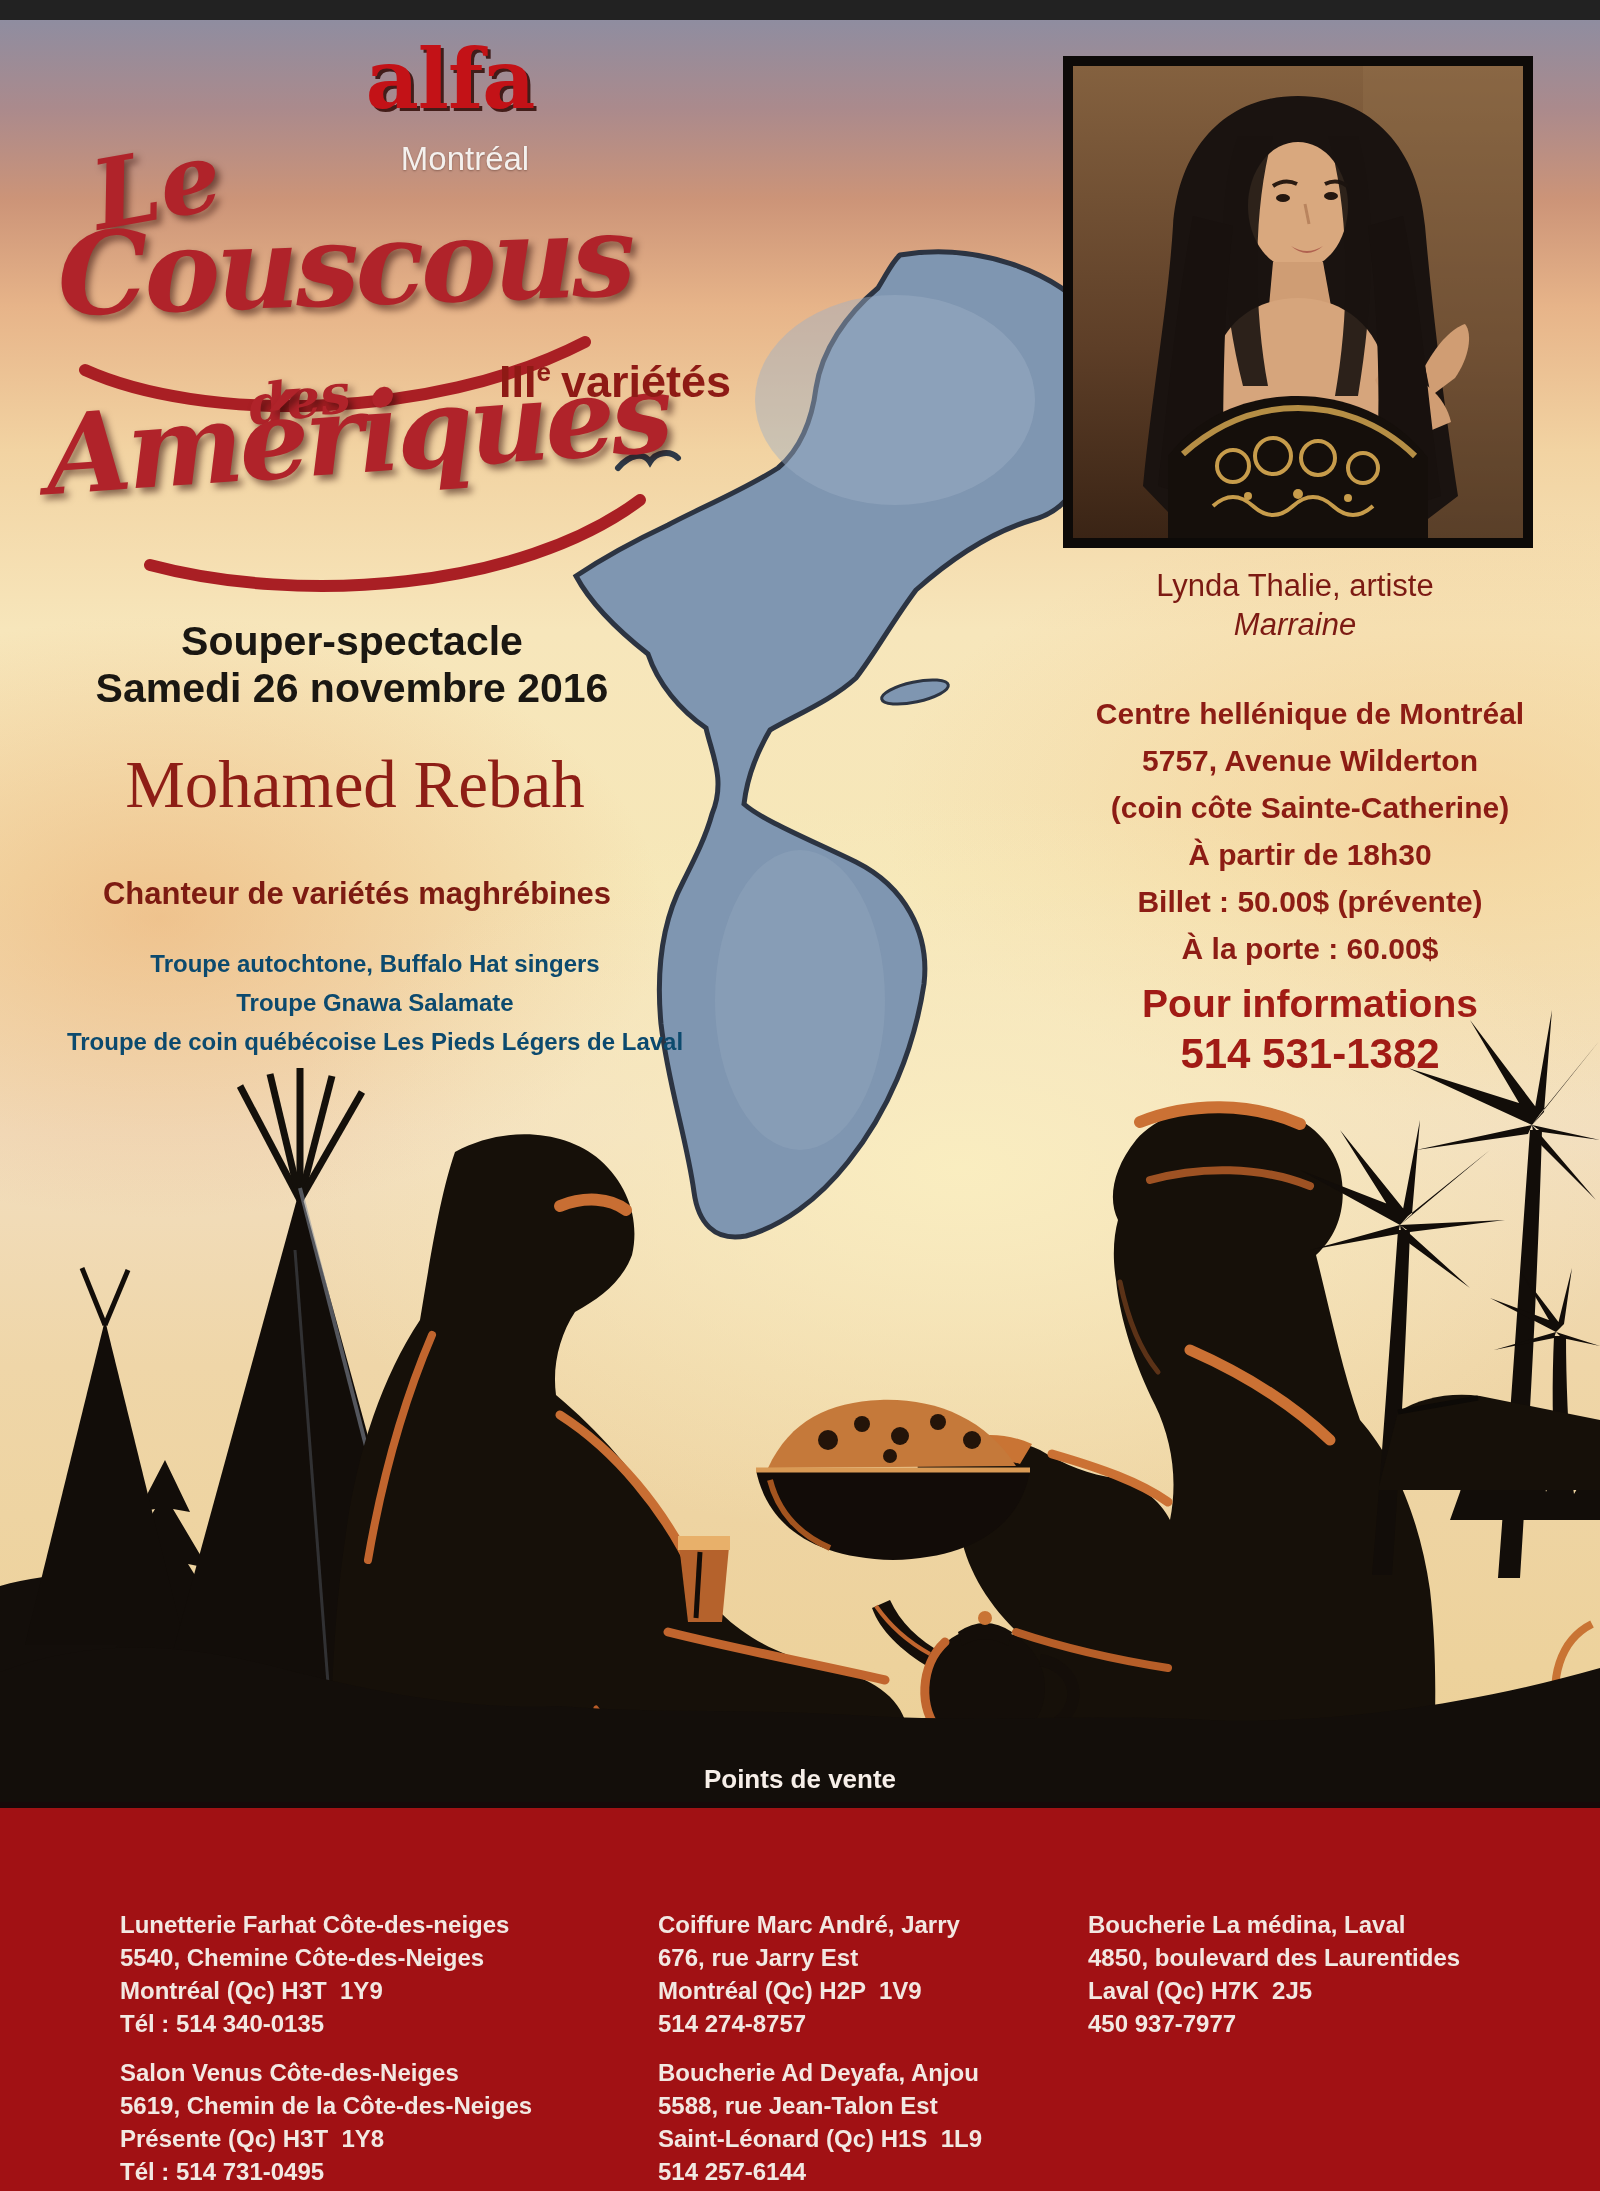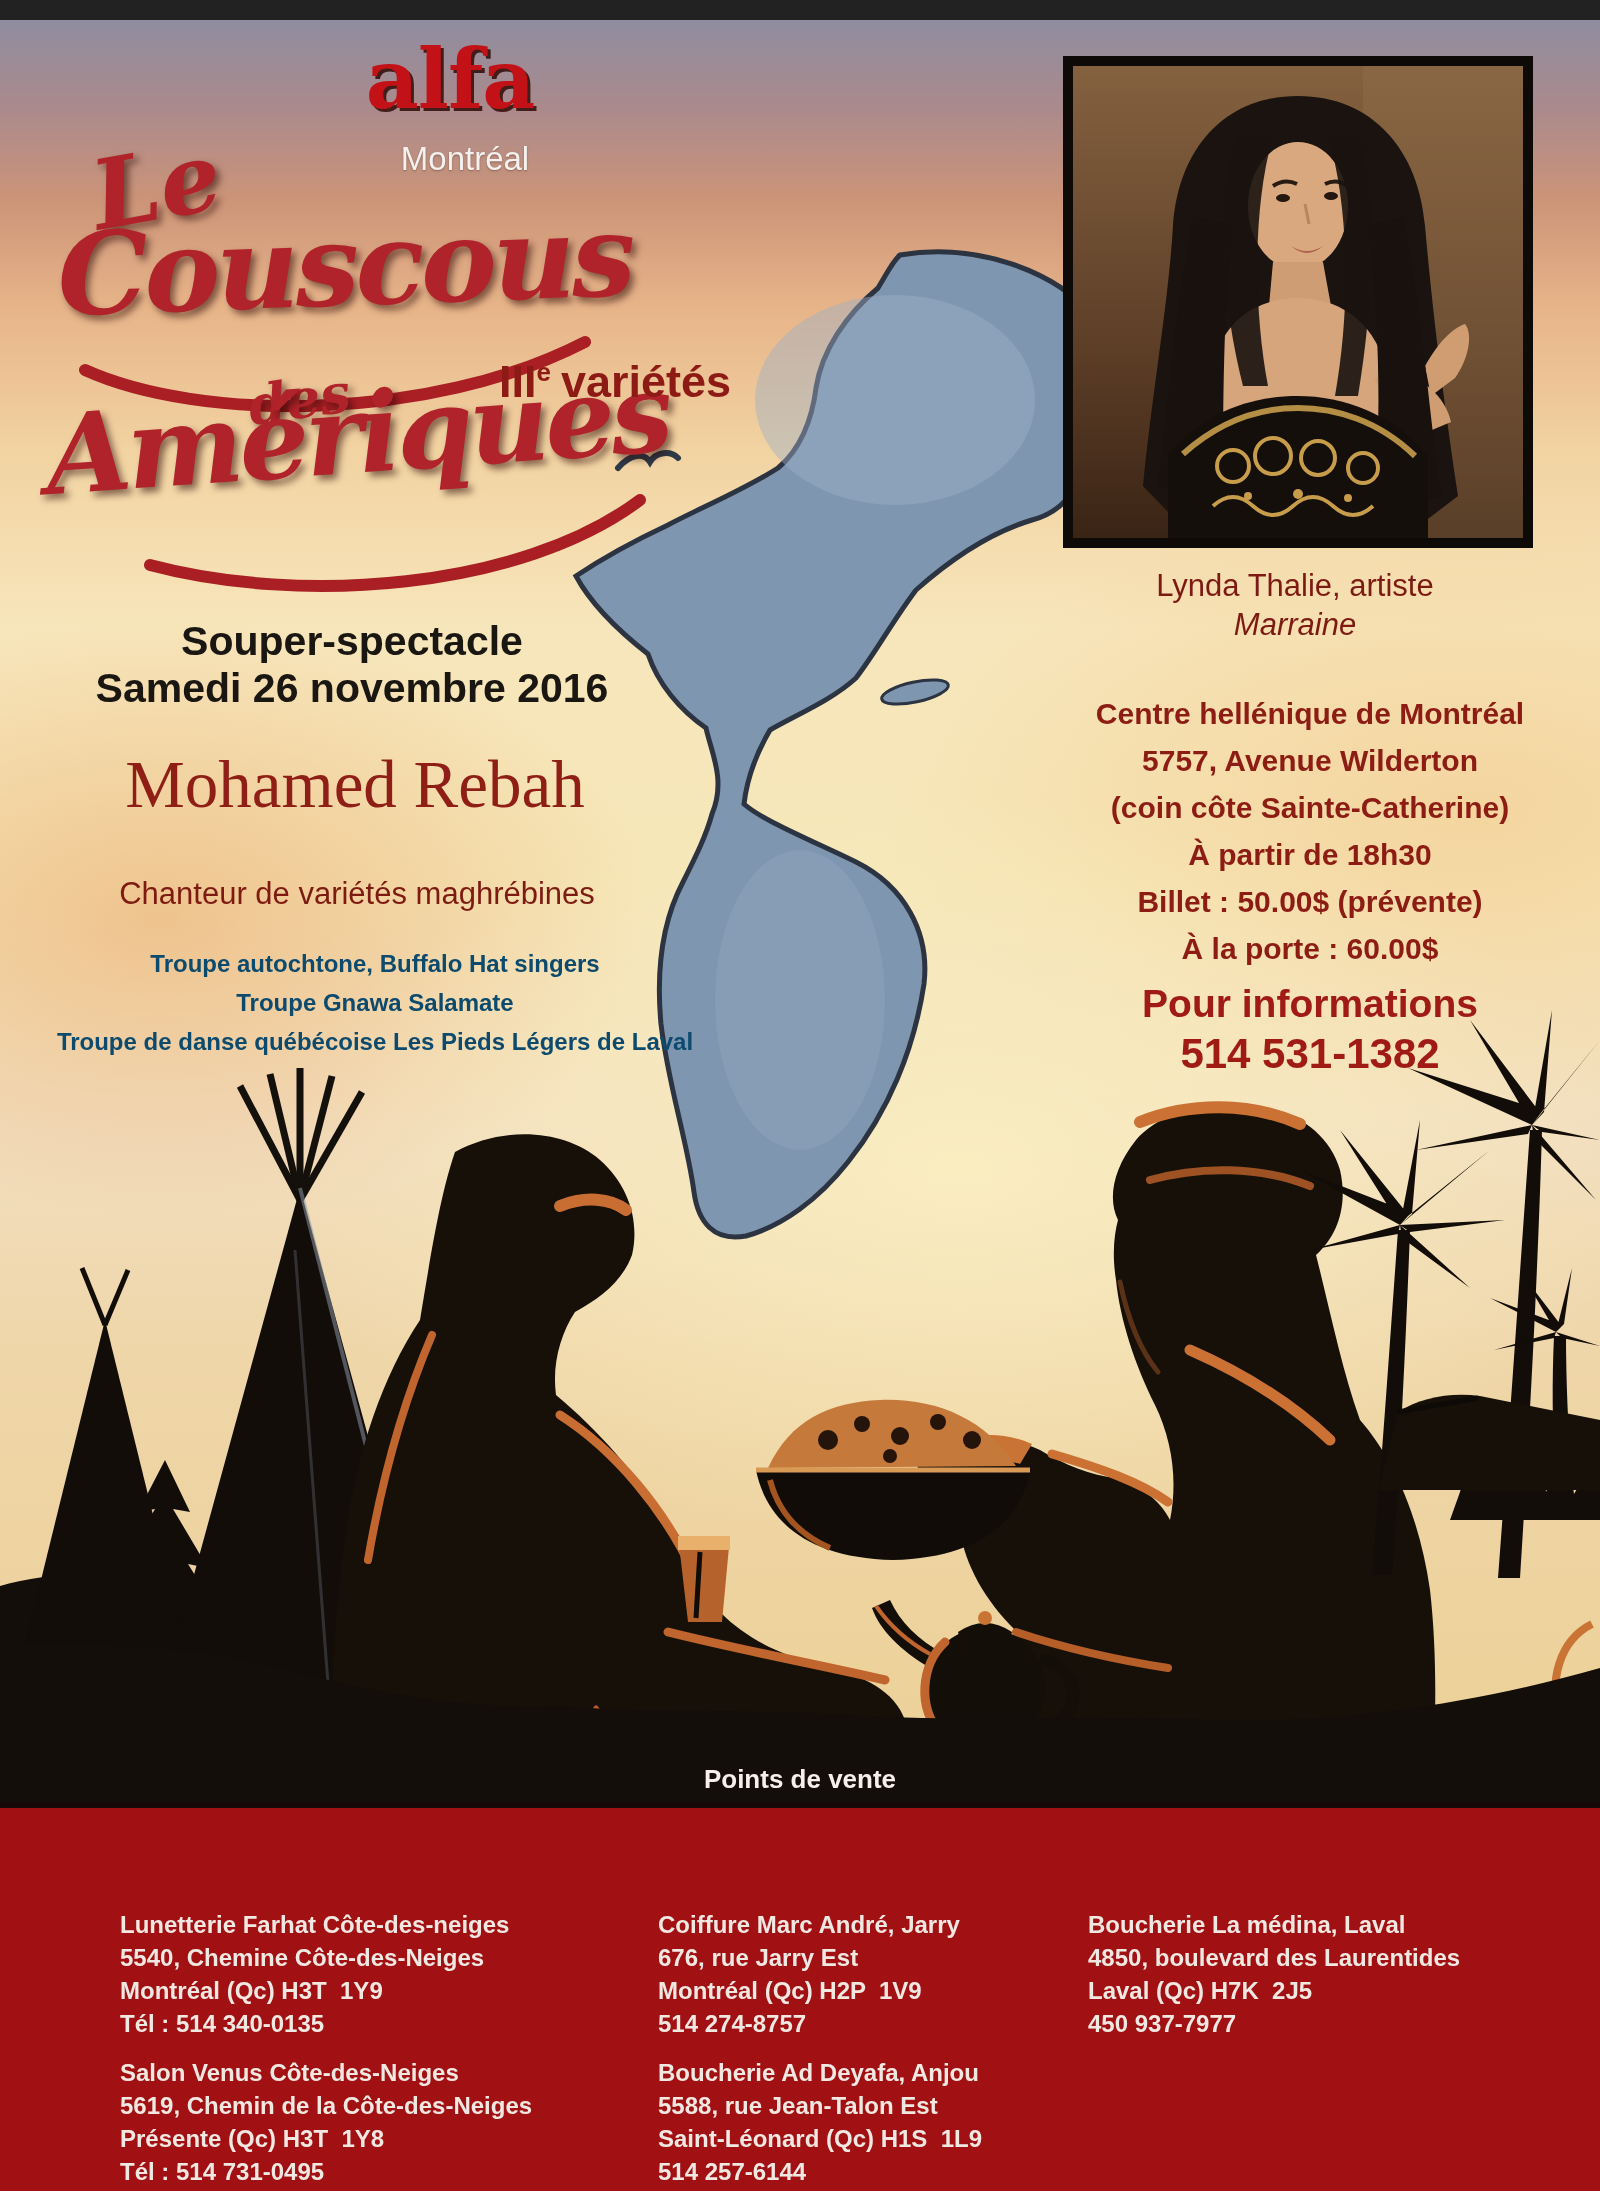--- a/index.html
+++ b/index.html
@@ -35,21 +35,21 @@
   .t-des{left:248px;top:352px;font-size:54px;transform:rotate(-8deg);}
   .t-ameriques{left:45px;top:360px;width:610px;font-size:110px;letter-spacing:-4px;
     transform:rotate(-4deg);}
   .t-edition{left:430px;top:336px;width:370px;font-size:45px;font-weight:bold;color:#8e1a15;}
   .t-edition sup{font-size:26px;}
   .t-edition .word{margin-left:10px;}
   .t-soup{left:92px;top:598px;width:520px;font-size:41px;font-weight:bold;color:#1a1712;}
   .t-date{left:52px;top:645px;width:600px;font-size:41px;font-weight:bold;color:#1a1712;}
   .t-headliner{left:30px;top:726px;width:650px;font-family:"Liberation Serif",serif;
     font-size:67px;color:#8e1e16;}
-  .t-role{left:42px;top:856px;width:630px;font-size:31px;font-weight:normal;color:#7d1b12;}
+  .t-role{left:42px;top:856px;width:630px;font-size:31px;font-weight:bold;color:#7d1b12;}
   .acts{left:25px;top:924px;width:700px;font-size:24px;font-weight:bold;color:#0c4a6e;
     line-height:39px;}
   .t-guest{left:1058px;top:548px;width:474px;font-size:31px;color:#7c1a13;}
   .t-guest-role{left:1058px;top:587px;width:474px;font-size:31px;font-style:italic;color:#7c1a13;}
   .venue{left:1030px;top:670px;width:560px;font-size:30px;font-weight:bold;color:#8c1c14;
     line-height:47px;}
   .t-info{left:1035px;top:962px;width:550px;font-size:39px;font-weight:bold;color:#a11b15;}
   .t-phone{left:1035px;top:1010px;width:550px;font-size:42px;font-weight:bold;color:#a11b15;}
 
   
@@ -244,21 +244,21 @@
   </div>
 
   <div class="abs txt ctr t-soup">Souper-spectacle</div>
   <div class="abs txt ctr t-date">Samedi 26 novembre 2016</div>
   <div class="abs txt ctr t-headliner">Mohamed Rebah</div>
   <div class="abs txt ctr t-role">Chanteur de variétés maghrébines</div>
 
   <div class="abs txt ctr acts">
     <div>Troupe autochtone, Buffalo Hat singers</div>
     <div>Troupe Gnawa Salamate</div>
-    <div>Troupe de danse québécoise Les Pieds Légers de Laval</div>
+    <div>Troupe de coin québécoise Les Pieds Légers de Laval</div>
   </div>
 
   <div class="abs txt ctr t-guest">Lynda Thalie, artiste</div>
   <div class="abs txt ctr t-guest-role">Marraine</div>
 
   <div class="abs txt ctr venue">
     <div>Centre hellénique de Montréal</div>
     <div>5757, Avenue Wilderton</div>
     <div>(coin côte Sainte-Catherine)</div>
     <div>À partir de 18h30</div>

